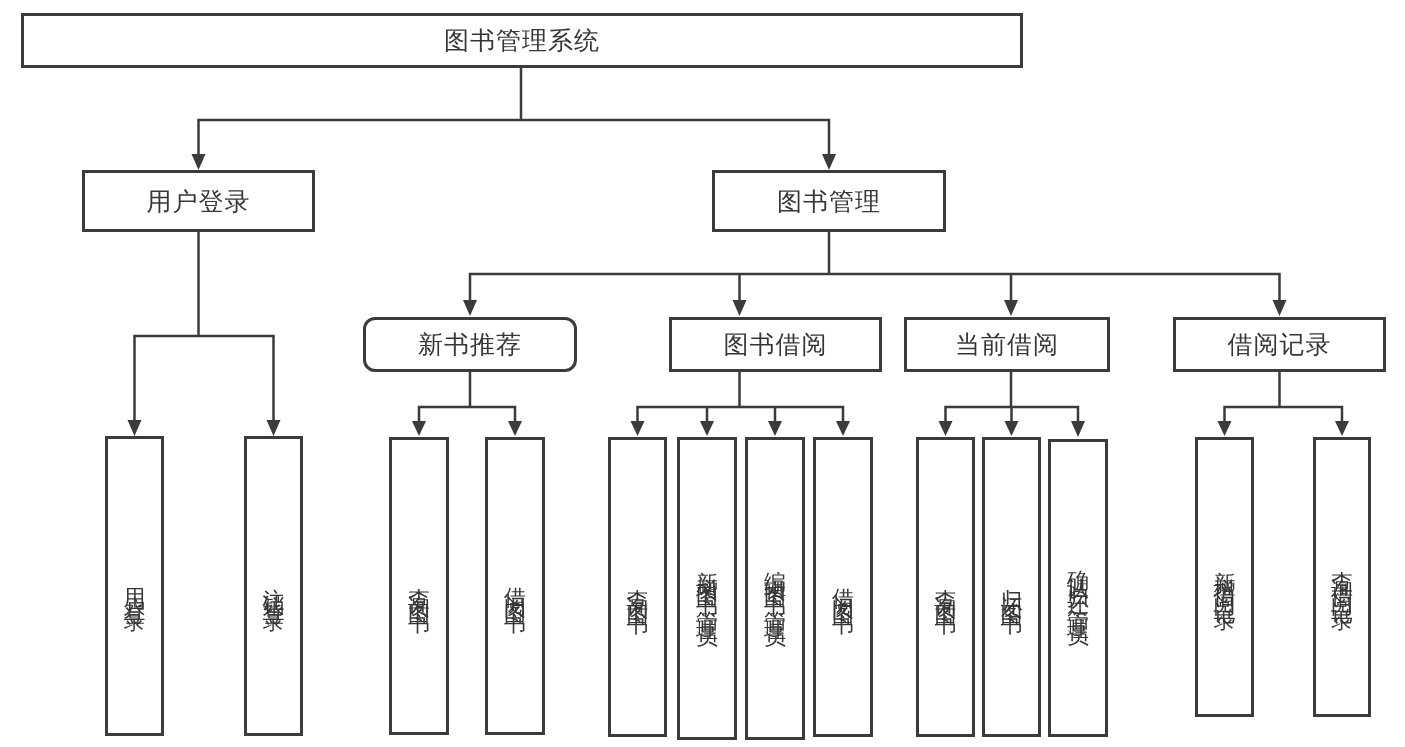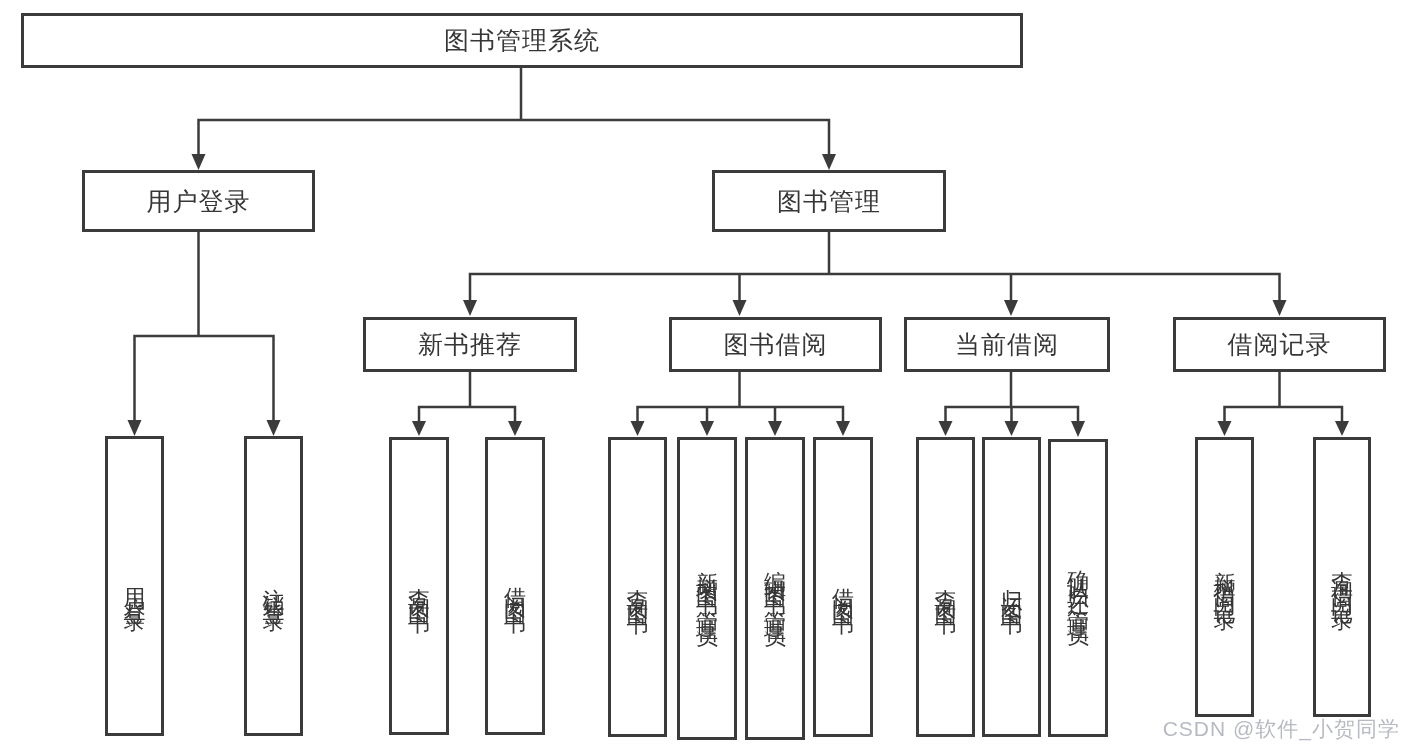--- a/index.html
+++ b/index.html
@@ -109,21 +109,21 @@
     <span>图书管理系统</span>
   </div>
 
   <div class="box h" style="left:82px; top:170px; width:233px; height:62px;">
     <span>用户登录</span>
   </div>
   <div class="box h" style="left:712px; top:170px; width:234px; height:62px;">
     <span>图书管理</span>
   </div>
 
-  <div class="box h" style="left:363px; top:317px; width:214px; height:55px;">
+  <div class="box h" style="left:363px; top:317px; width:214px; height:55px;border-radius:12px;">
     <span>新书推荐</span>
   </div>
   <div class="box h" style="left:633px; top:317px; width:213px; height:55px;margin-left:36px;">
     <span>图书借阅</span>
   </div>
   <div class="box h" style="left:904px; top:317px; width:206px; height:55px;">
     <span>当前借阅</span>
   </div>
   <div class="box h" style="left:1173px; top:317px; width:213px; height:55px;">
     <span>借阅记录</span>
@@ -166,15 +166,14 @@
     <span>确认归还（管理员）</span>
   </div>
 
   <div class="box v" style="left:1195px; top:437px; width:59px; height:280px;">
     <span>新增借阅记录</span>
   </div>
   <div class="box v" style="left:1313px; top:437px; width:58px; height:280px;">
     <span>查询借阅记录</span>
   </div>
 
-  <div class="watermark">CSDN @软件_小贺同学</div>
 
 </div>
 
 </body></html>

